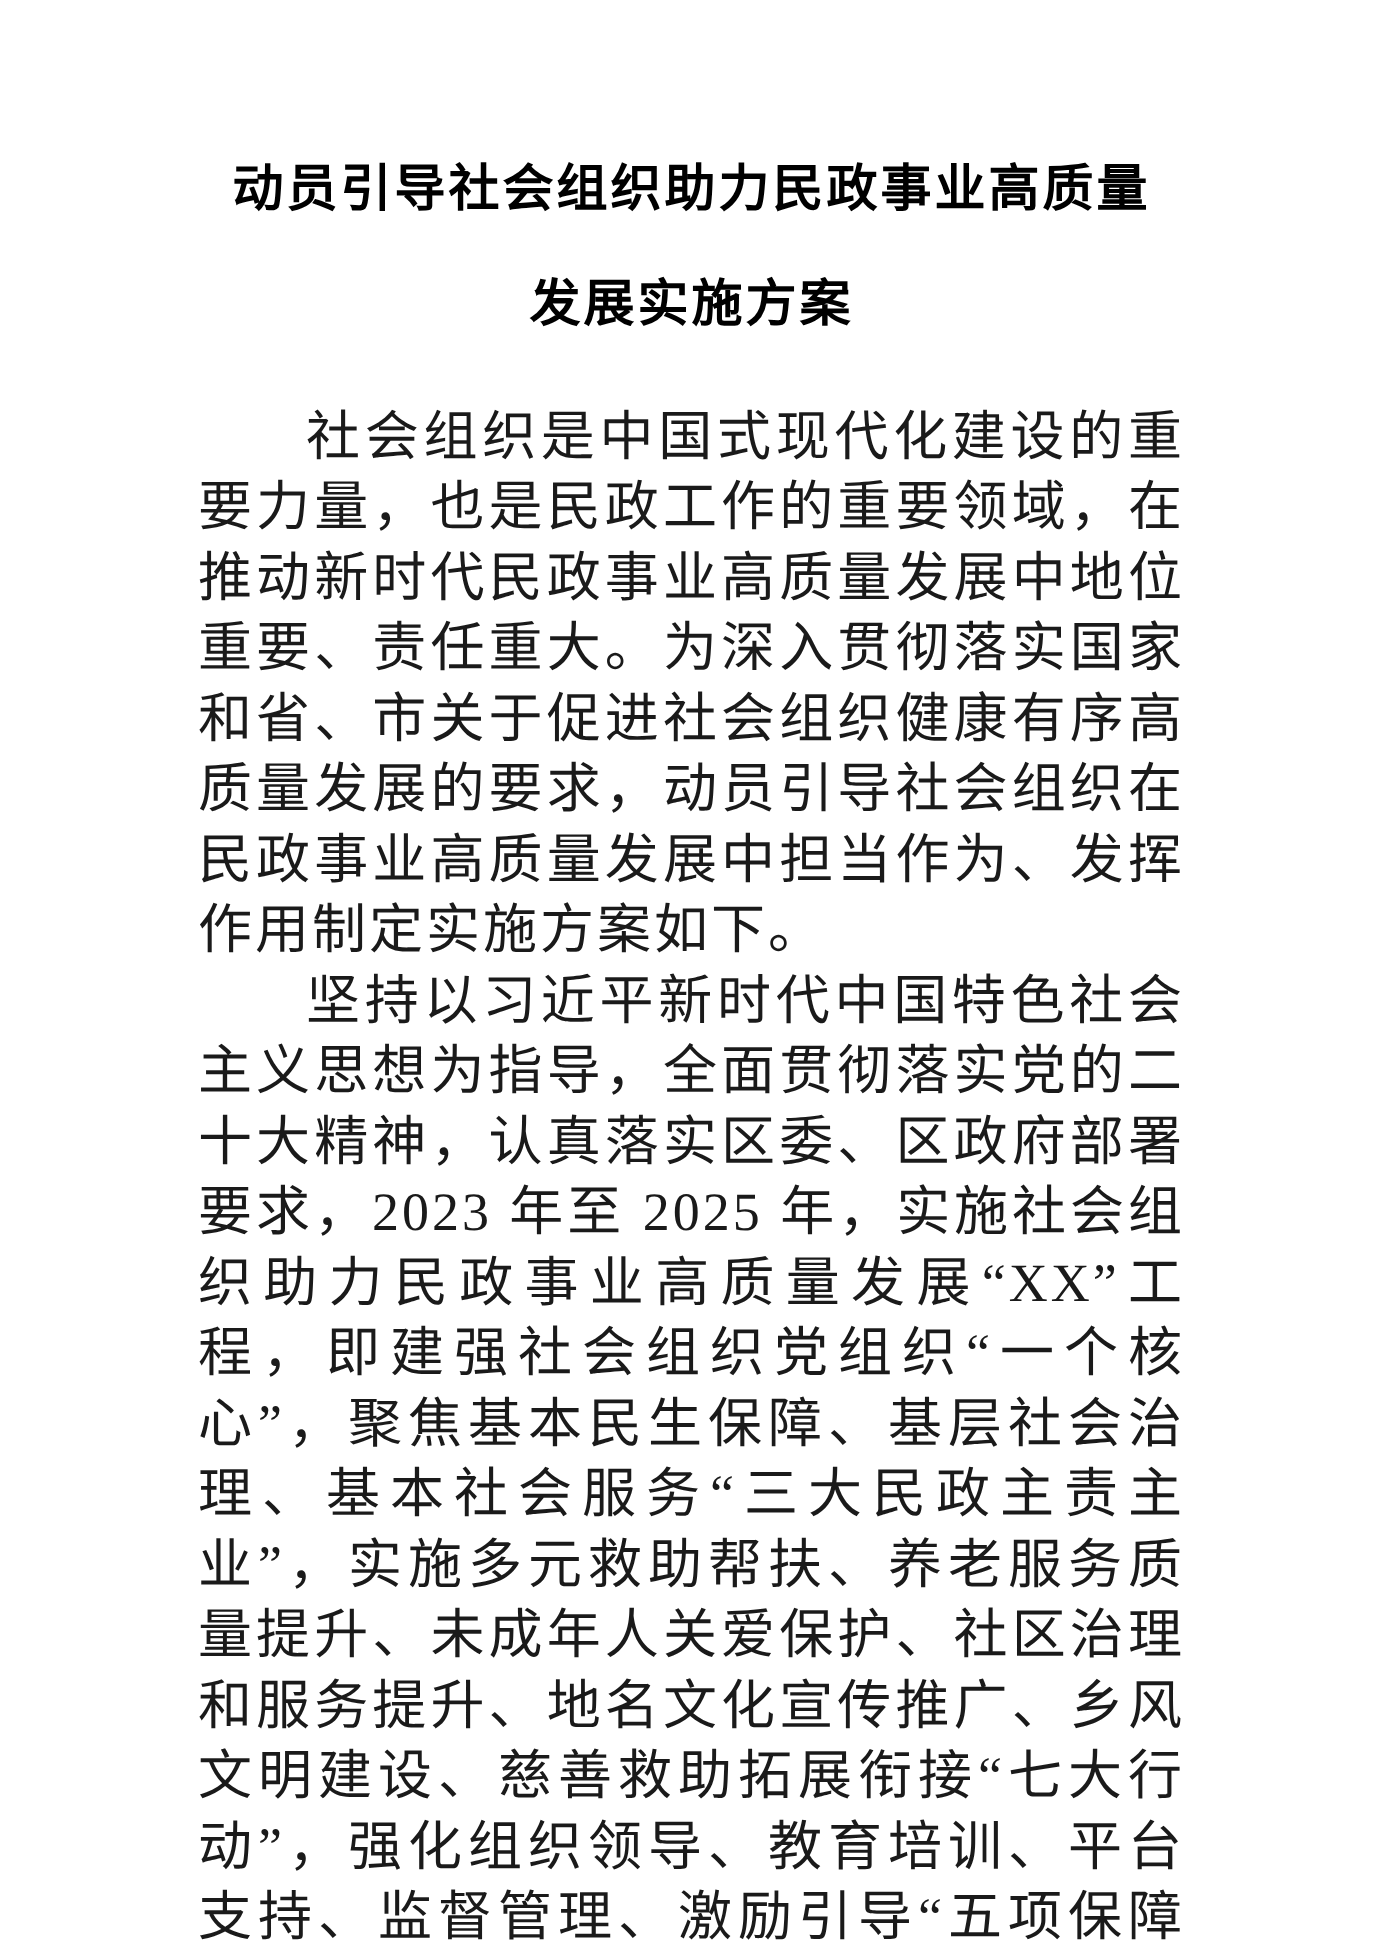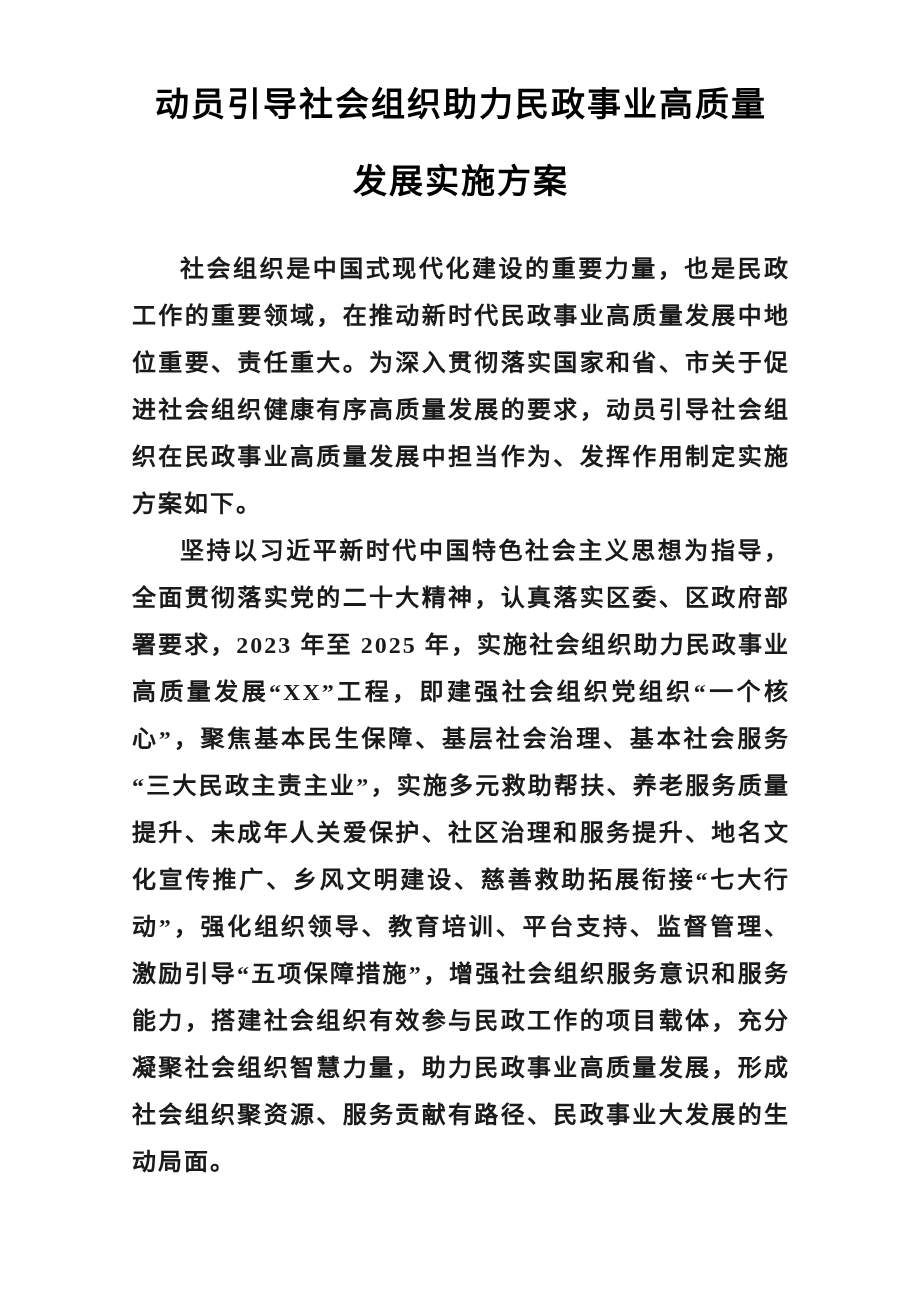--- a/index.html
+++ b/index.html
@@ -7,43 +7,43 @@
     padding: 0;
     background: #ffffff;
   }
   .page {
     position: relative;
     width: 920px;
     height: 1301px;
     margin: 0 auto;
     background: #ffffff;
     box-sizing: border-box;
-    padding: 66px 130px 0 132px;
+    padding: 88px 130px 0 132px;
     overflow: hidden;
     color: #000000;
   }
   .doc-title {
     margin: 0;
     padding: 0 6px;
     font-family: "Liberation Sans", "DejaVu Sans", sans-serif;
     font-weight: 700;
     font-size: 34px;
     line-height: 77px;
     letter-spacing: 2px;
     text-align: center;
     color: #000000;
   }
   .doc-body {
     margin-top: 26px;
   }
   .doc-para {
     margin: 0;
     font-family: "Liberation Serif", "DejaVu Serif", serif;
-    font-weight: 700;
-    font-size: 24px;
+    font-weight: 400;
+    font-size: 36px;
     line-height: 47px;
     letter-spacing: 2px;
     color: #1a1a1a;
     text-align: justify;
     text-justify: inter-ideograph;
     text-align-last: left;
     word-break: break-all;
     text-indent: 2em;
   }
 </style>

